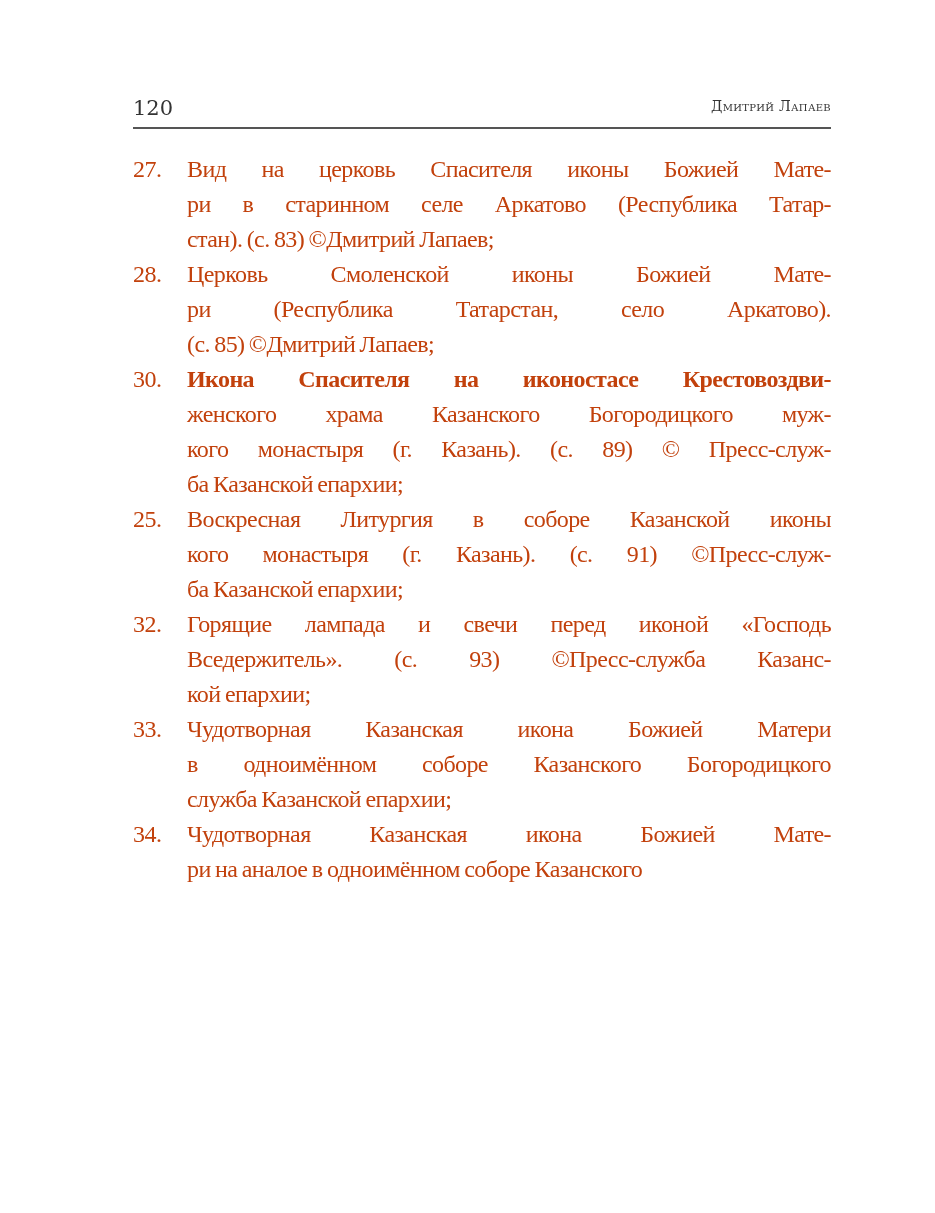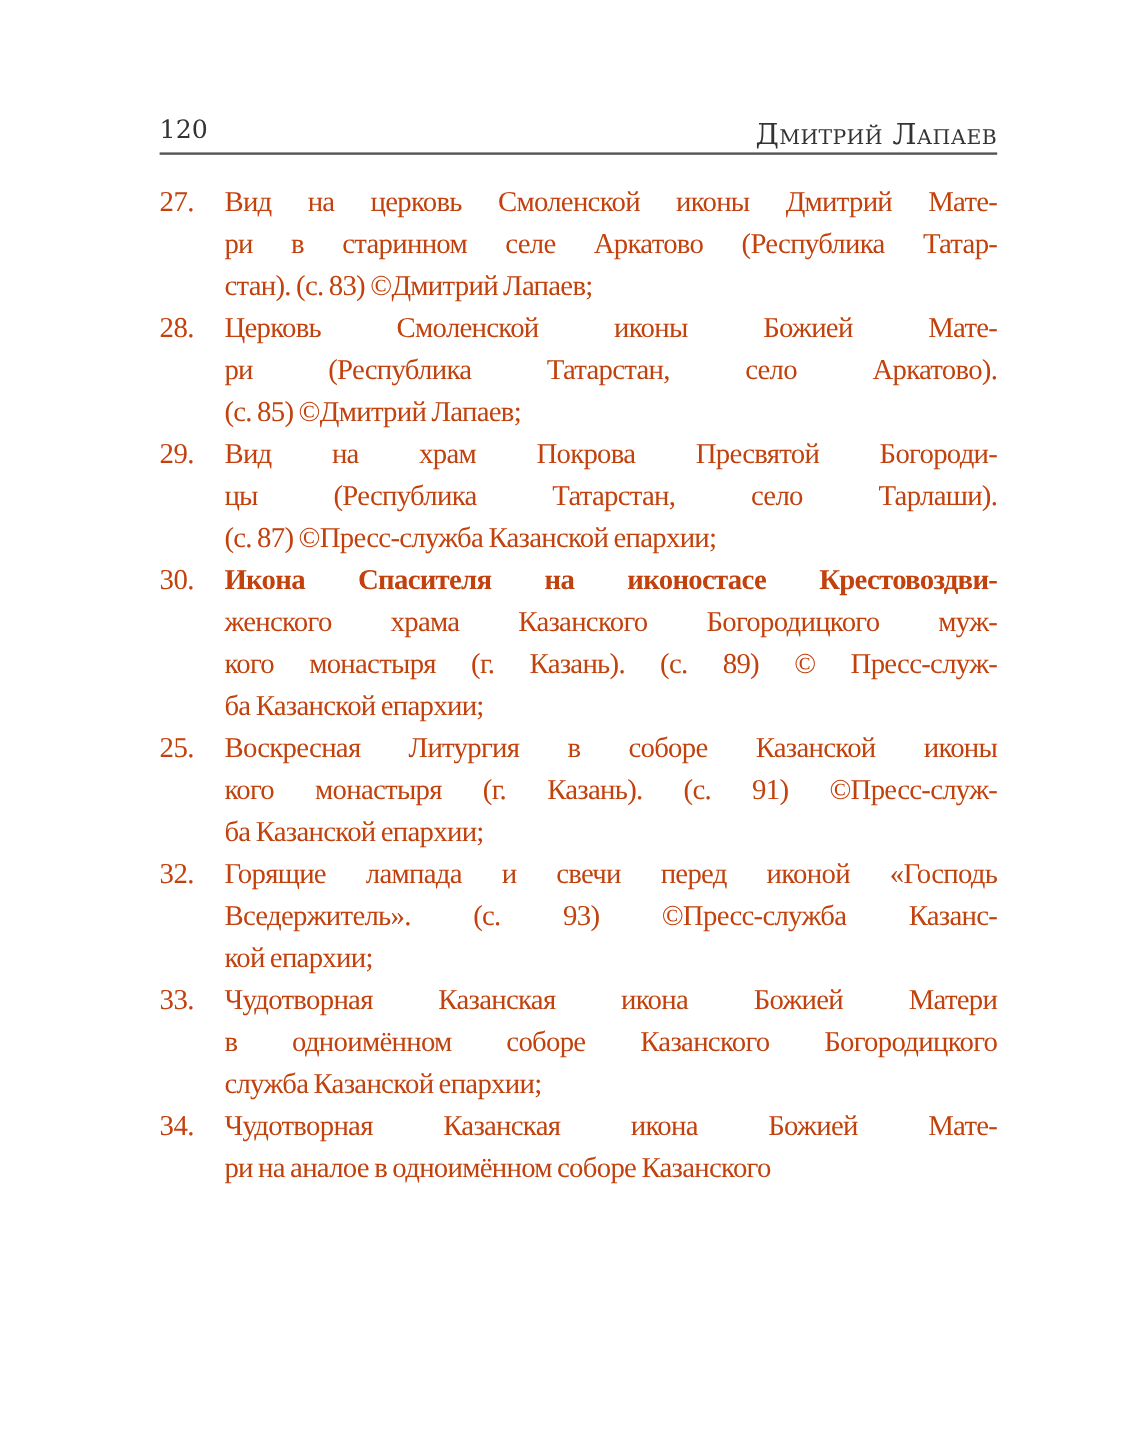--- a/index.html
+++ b/index.html
@@ -3,21 +3,21 @@
 <meta charset="utf-8">
 <style>
   html, body { margin: 0; padding: 0; background: #ffffff; }
   body { width: 935px; height: 1213px; position: relative; overflow: hidden; }
   .page { position: absolute; left: 0; top: 0; width: 935px; height: 1213px; background: #fff; padding-left: 15px; }
   .running-head {
     position: absolute; left: 133px; top: 96px; width: 698px; height: 30px;
     font-family: "DejaVu Serif", serif; color: #333;
   }
   .page-number { position: absolute; left: 0; top: 0; font-size: 21px; }
-  .author { position: absolute; right: 0; top: 2px; font-size: 24px; font-variant: small-caps; letter-spacing: 0.3px; }
+  .author { position: absolute; right: 0; top: 2px; font-size: 14px; font-variant: small-caps; letter-spacing: 0.3px; }
   .rule { position: absolute; left: 133px; top: 127px; width: 698px; height: 2px; background: #555; }
   .list { position: absolute; left: 133px; top: 152px; width: 698px;
     font-family: "Liberation Serif", serif; font-size: 24px; color: #c2410c; }
   .item { position: relative; }
   .num { position: absolute; left: 0; top: 0; width: 50px; line-height: 35px; letter-spacing: -0.5px; }
   .lines { margin-left: 54px; }
   .line { display: block; height: 35px; line-height: 35px; white-space: nowrap; text-align: justify; text-align-last: justify;
     transform-origin: left center; letter-spacing: -0.6px; word-spacing: -1px; }
   .line.last { text-align-last: left; }
 </style>
@@ -28,39 +28,31 @@
   <div class="running-head">
     <span class="page-number">120</span>
     <span class="author">Дмитрий Лапаев</span>
   </div>
   <div class="rule"></div>
 
   <div class="list" id="list">
       <div class="item">
         <span class="num">27.</span>
         <div class="lines">
-          <span class="line" style="display: block; width: 644px;">Вид на церковь Смоленской иконы Дмитрий Мате-</span>
+          <span class="line" style="display: block; width: 644px;">Вид на церковь Спасителя иконы Божией Мате-</span>
           <span class="line" style="display: block; width: 644px;">ри в старинном селе Аркатово (Республика Татар-</span>
           <span class="line last" style="display: block; width: 644px;">стан). (с. 83) ©Дмитрий Лапаев;</span>
         </div>
       </div>
       <div class="item">
         <span class="num">28.</span>
         <div class="lines">
           <span class="line" style="display: block; width: 644px;">Церковь Смоленской иконы Божией Мате-</span>
           <span class="line" style="display: block; width: 644px;">ри (Республика Татарстан, село Аркатово).</span>
           <span class="line last" style="display: block; width: 644px;">(с. 85) ©Дмитрий Лапаев;</span>
-        </div>
-      </div>
-      <div class="item">
-        <span class="num">29.</span>
-        <div class="lines">
-          <span class="line" style="display: block; width: 644px;">Вид на храм Покрова Пресвятой Богороди-</span>
-          <span class="line" style="display: block; width: 644px;">цы (Республика Татарстан, село Тарлаши).</span>
-          <span class="line last" style="display: block; width: 644px;">(с. 87) ©Пресс-служба Казанской епархии;</span>
         </div>
       </div>
       <div class="item">
         <span class="num">30.</span>
         <div class="lines">
           <span class="line" style="display: block; width: 644px; font-weight: bold;">Икона Спасителя на иконостасе Крестовоздви-</span>
           <span class="line" style="display: block; width: 644px;">женского храма Казанского Богородицкого муж-</span>
           <span class="line" style="display: block; width: 644px;">кого монастыря (г. Казань). (с. 89) © Пресс-служ-</span>
           <span class="line last" style="display: block; width: 644px;">ба Казанской епархии;</span>
         </div>

